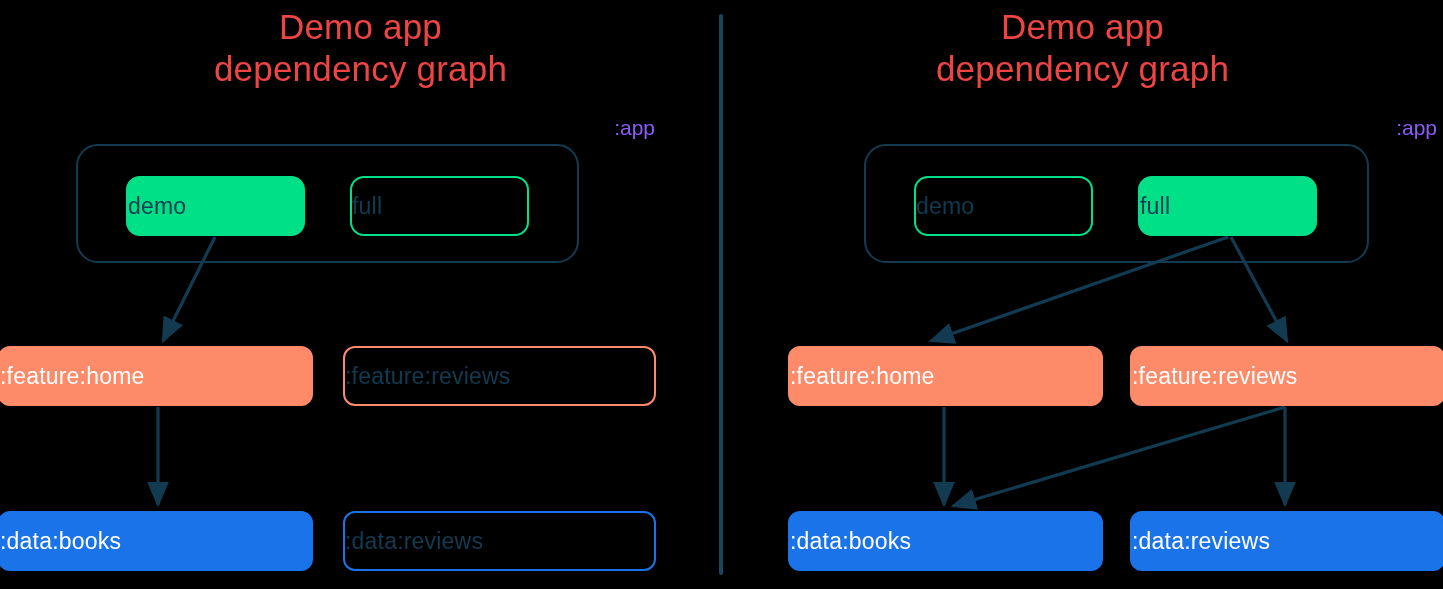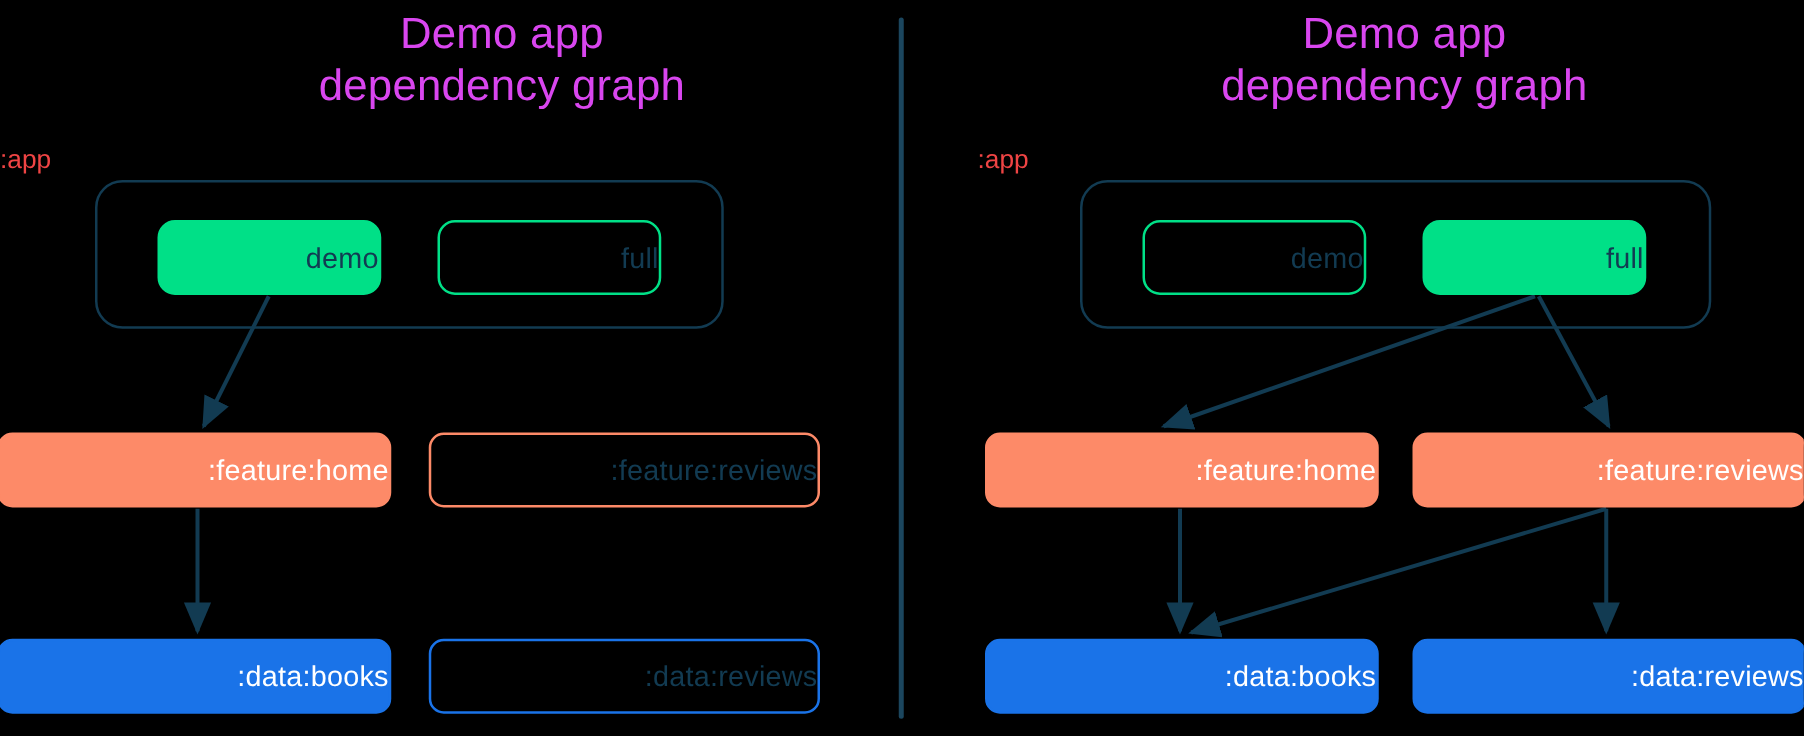--- a/index.html
+++ b/index.html
@@ -10,43 +10,43 @@
   }
   .canvas{position:absolute;inset:0;}
   svg.edges{position:absolute;left:0;top:0;width:1443px;height:589px;pointer-events:none;}
 
   .panel{position:absolute;top:0;height:589px;}
   #panel-left{left:0;width:721px;}
   #panel-right{left:722px;width:721px;}
 
   .title{
     position:absolute;top:6px;left:0;width:100%;
-    text-align:center;color:#d946ef;
+    text-align:center;color:#ef4444;
     font-size:35px;line-height:42px;font-weight:400;
-    letter-spacing:.2px;white-space:pre-line;margin-left:41px;
+    letter-spacing:.2px;white-space:pre-line;
   }
 
   .divider{
     position:absolute;left:719px;top:14px;width:4px;height:561px;
     background:#1b465e;border-radius:2px;
   }
 
   
   .group-label{
-    position:absolute;color:#ef4444;font-size:21px;line-height:21px;
-    text-align:left;
+    position:absolute;color:#8b5cf6;font-size:21px;line-height:21px;
+    text-align:right;
   }
   .group-box{
     position:absolute;border:2px solid #123b52;border-radius:22px;
     background:transparent;box-sizing:border-box;
   }
 
   .node{
     position:absolute;box-sizing:border-box;
-    display:flex;align-items:center;justify-content:flex-end;
+    display:flex;align-items:center;justify-content:flex-start;
     border-radius:12px;font-size:23px;letter-spacing:.2px;
   }
   .node.app{border-radius:14px;font-size:23px;}
 
   
   .fill-green{background:#00e087;color:#123b52;border:2px solid #00e087;}
   .out-green{background:transparent;color:#123b52;border:2px solid #00e087;}
   .fill-salmon{background:#fd8a68;color:#ffffff;border:2px solid #fd8a68;}
   .out-salmon{background:transparent;color:#123b52;border:2px solid #fd8a68;}
   .fill-blue{background:#1a73e8;color:#ffffff;border:2px solid #1a73e8;}

